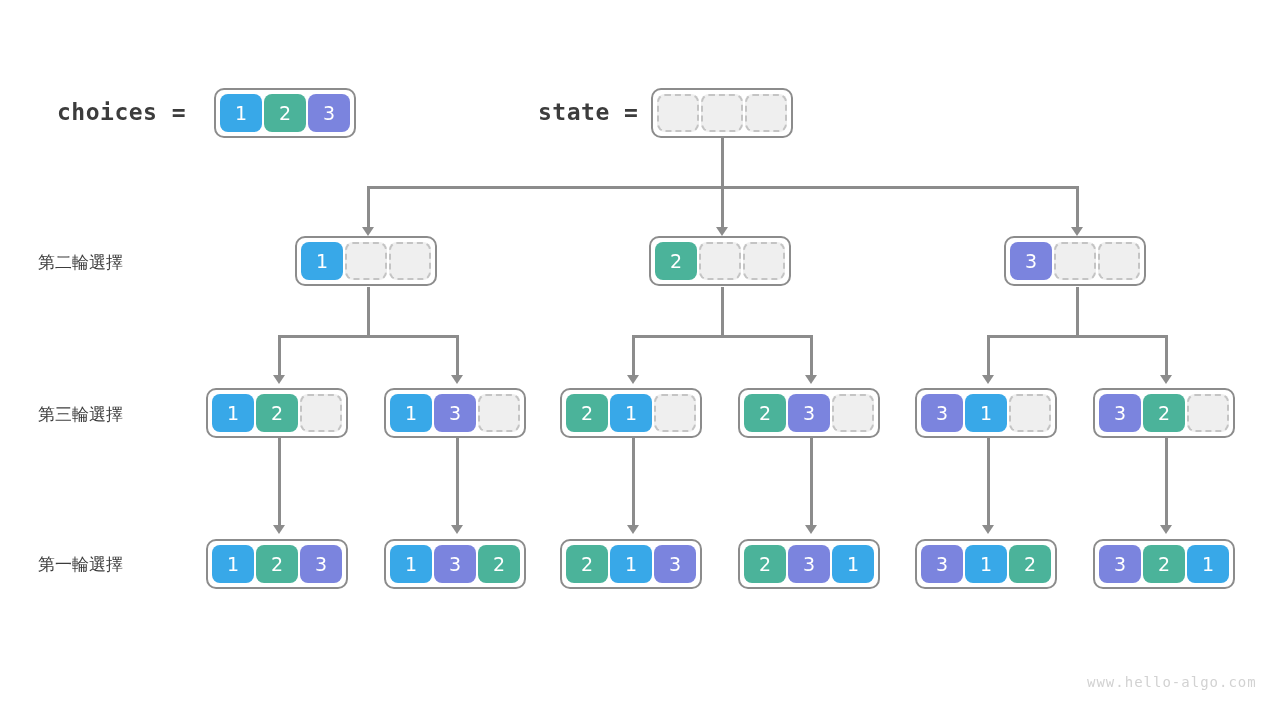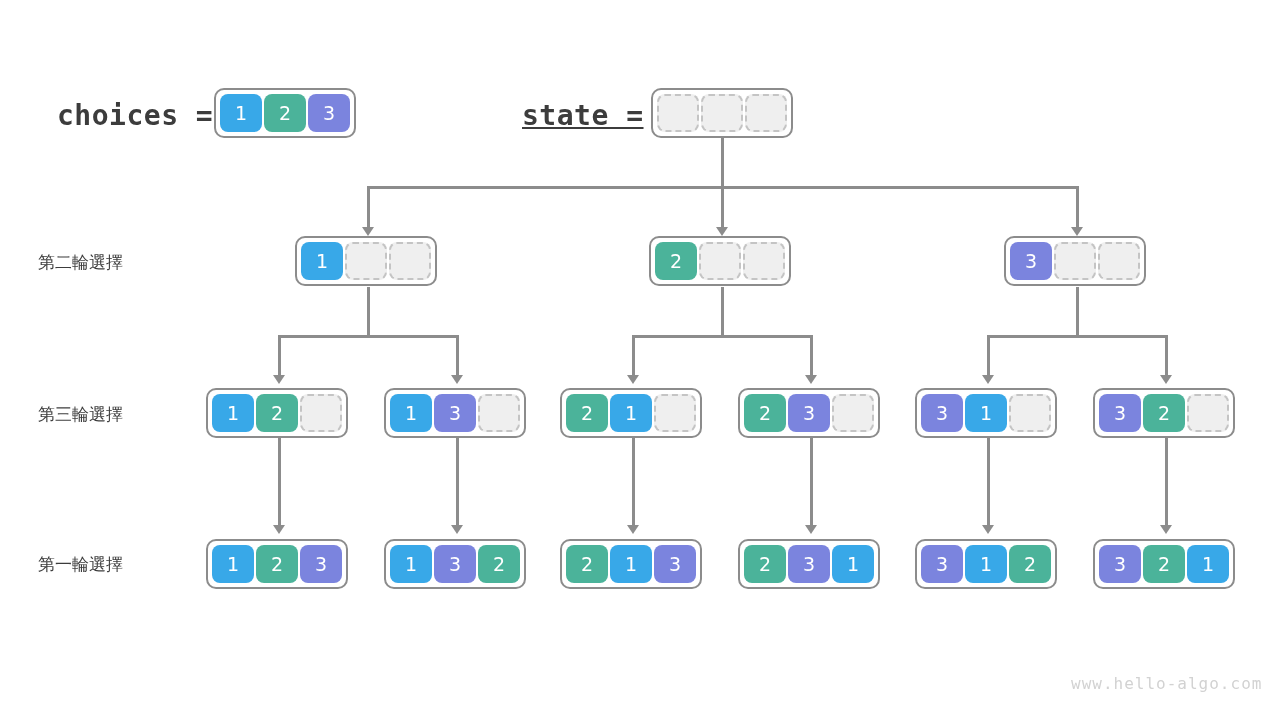--- a/index.html
+++ b/index.html
@@ -13,21 +13,21 @@
     height: 720px;
     background: #ffffff;
     font-family: "Liberation Sans", sans-serif;
     overflow: hidden;
   }
 
   
   .code-label {
     position: absolute;
     font-family: "DejaVu Sans Mono", "Liberation Mono", monospace;
-    font-size: 28px;
+    font-size: 23px;
     font-weight: bold;
     color: #3c3c3c;
     white-space: nowrap;
     letter-spacing: 0.5px;
   }
 
   
   .round-label {
     position: absolute;
     font-family: "DejaVu Sans", "Liberation Sans", sans-serif;
@@ -81,33 +81,34 @@
     height: 0;
     border-left: 6px solid transparent;
     border-right: 6px solid transparent;
     border-top: 9px solid #8c8c8c;
   }
 
   
   .watermark {
     position: absolute;
     font-family: "DejaVu Sans Mono", "Liberation Mono", monospace;
-    font-size: 16px;
+    font-size: 14px;
     color: #d2d2d2;
     letter-spacing: 1px;
     white-space: nowrap;
+    margin-left: 16px;
   }
 </style>
 </head>
 <body>
 
 <div id="canvas">
 
   <div class="code-label" style="left:57px; top:99px;">choices =</div>
-  <div class="code-label" style="left:522px; top:99px;text-decoration:underline;">state =</div>
+  <div class="code-label" style="left:538px; top:99px;">state =</div>
 
   <div class="round-label" style="left:38px; top:251px;">第二輪選擇</div>
   <div class="round-label" style="left:38px; top:403px;">第三輪選擇</div>
   <div class="round-label" style="left:38px; top:553px;">第一輪選擇</div>
 
   <div>
 
     <div class="edge v" style="left:721px; top:134px; height:54px;"></div>
 
     <div class="edge h" style="left:367px; top:186px; width:710px;"></div>

